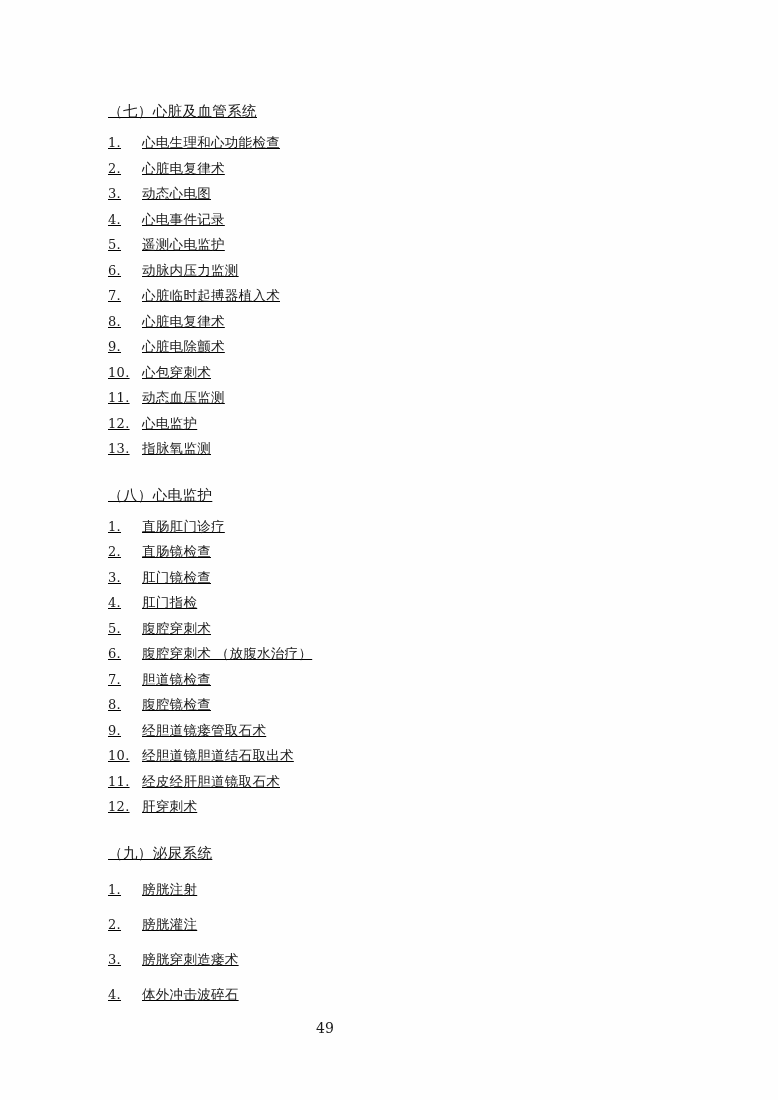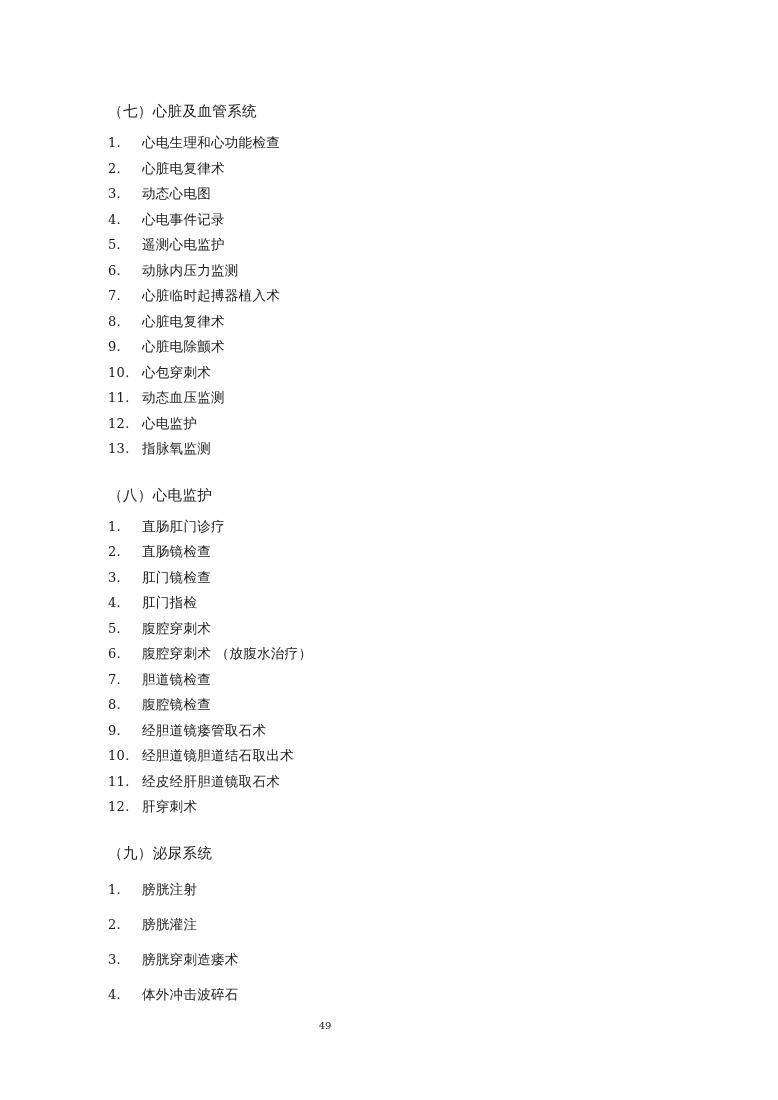--- a/index.html
+++ b/index.html
@@ -24,20 +24,21 @@
     background: #fefefe;
   }
   .content {
     position: absolute;
     left: 108px;
     top: 98px;
     width: 560px;
   }
   .section {
     margin-bottom: 20px;
+    text-decoration: underline;
   }
   .section-heading {
     font-size: 14.5px;
     line-height: 26px;
     color: #1a1a1a;
     margin-bottom: 6px;
     letter-spacing: 0.4px;
   }
   .item-list {
     list-style: none;
@@ -67,21 +68,21 @@
   .section-loose .item {
     line-height: 34px;
   }
   .page-number {
     position: absolute;
     left: 0;
     top: 1020px;
     width: 650px;
     text-align: center;
     font-family: "DejaVu Serif", "Liberation Serif", serif;
-    font-size: 10px;
+    font-size: 14px;
     color: #1a1a1a;
   }
 </style>
 </head>
 <body>
 
 <div class="page">
   <div class="content">
 
     <div class="section">

